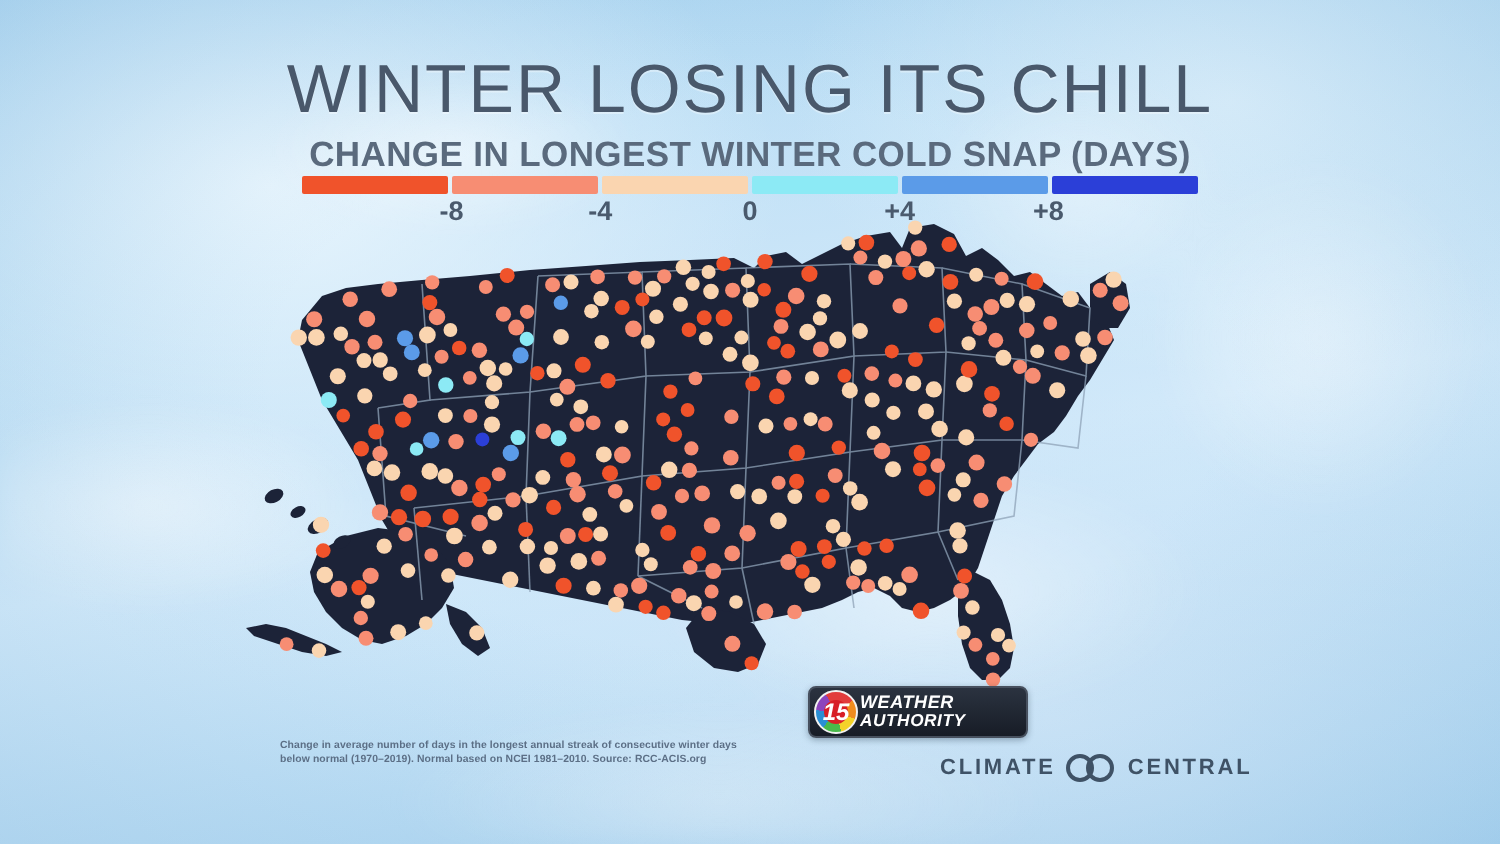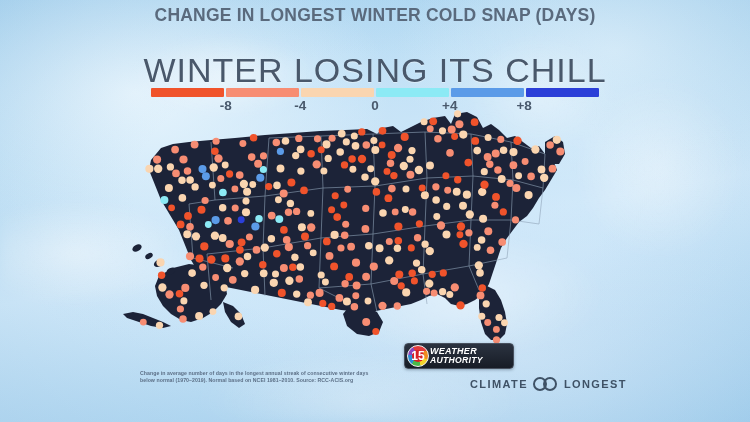--- a/index.html
+++ b/index.html
@@ -79,21 +79,21 @@
       #49b94a 165deg 220deg,#2a8fd4 220deg 275deg,#8c45bd 275deg 330deg,#e23c3c 330deg 360deg);
     position:relative; display:flex; align-items:center; justify-content:center;
     border:1px solid #f2f2f2;
   }
   #station-badge::after {
     content:""; position:absolute; inset:4px; border-radius:50%;
     background:#d81f26;
   }
   #station-num {
     position:relative; z-index:2; color:#fff; font-size:12px; font-weight:700;
-    line-height:1;
+    font-style:italic; line-height:1;
   }
   #station-words { margin-left:1px; line-height:1; }
   #station-words div {
     color:#ffffff; font-weight:700; font-size:9px; letter-spacing:.3px;
     font-style:italic;
   }
   #station-words div:last-child { font-size:8.6px; }
   
   #cc-logo {
     position:absolute; left:470px; top:377px; z-index:9;
@@ -113,22 +113,22 @@
 </head>
 <body>
 
 <div id="bg">
   <div class="layer bg-base"></div>
   <div class="layer bg-clouds"></div>
   <div class="layer bg-vignette"></div>
 </div>
 
 <div id="header">
+  <div id="title">WINTER LOSING ITS CHILL</div>
   <div id="subtitle">CHANGE IN LONGEST WINTER COLD SNAP (DAYS)</div>
-  <div id="title">WINTER LOSING ITS CHILL</div>
 </div>
 
 <div id="legend">
   <div id="legend-bar">
       <div class="seg" style="background: rgb(240, 83, 43);"></div>
       <div class="seg" style="background: rgb(247, 141, 115);"></div>
       <div class="seg" style="background: rgb(250, 213, 176);"></div>
       <div class="seg" style="background: rgb(140, 234, 245);"></div>
       <div class="seg" style="background: rgb(91, 155, 232);"></div>
       <div class="seg" style="background: rgb(43, 63, 216);"></div>
@@ -568,14 +568,14 @@
     <div>AUTHORITY</div>
   </div>
 </div>
 
 <div id="cc-logo">
   <span class="word">CLIMATE</span>
   <span id="cc-mark">
     <span class="a"></span>
       <span class="b"></span>
   </span>
-  <span class="word">LONGEST</span>
+  <span class="word">CENTRAL</span>
 </div>
 
 </body></html>

